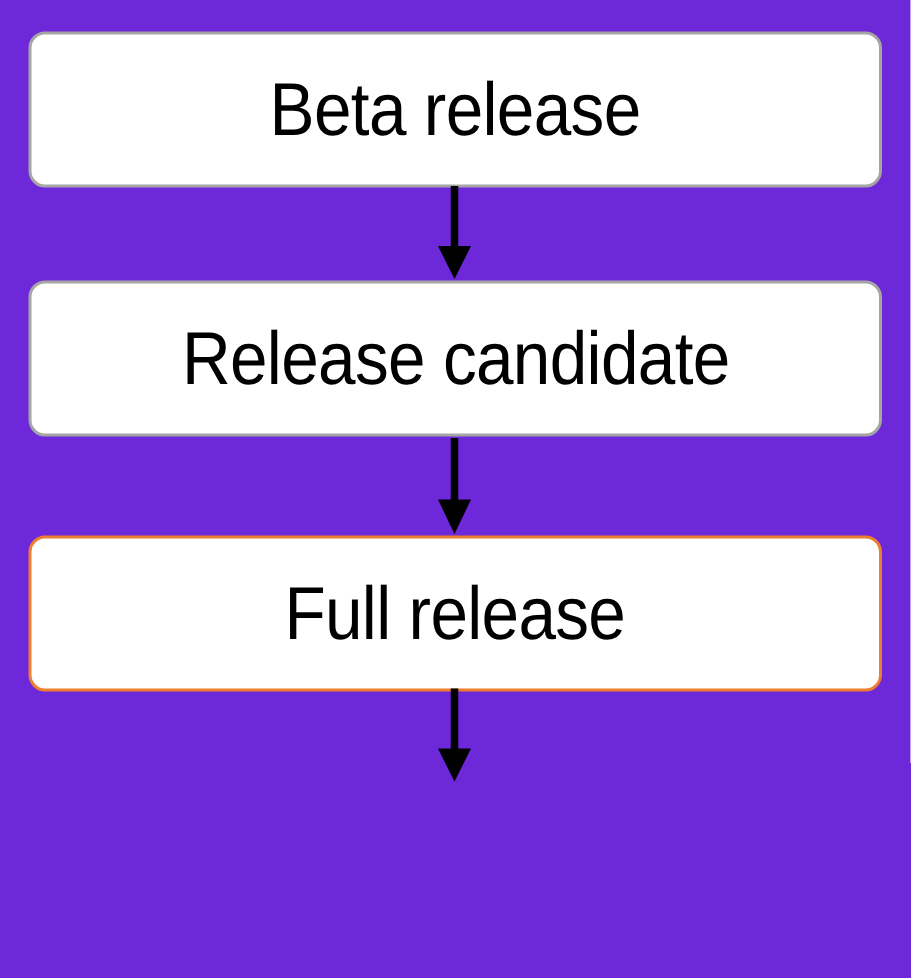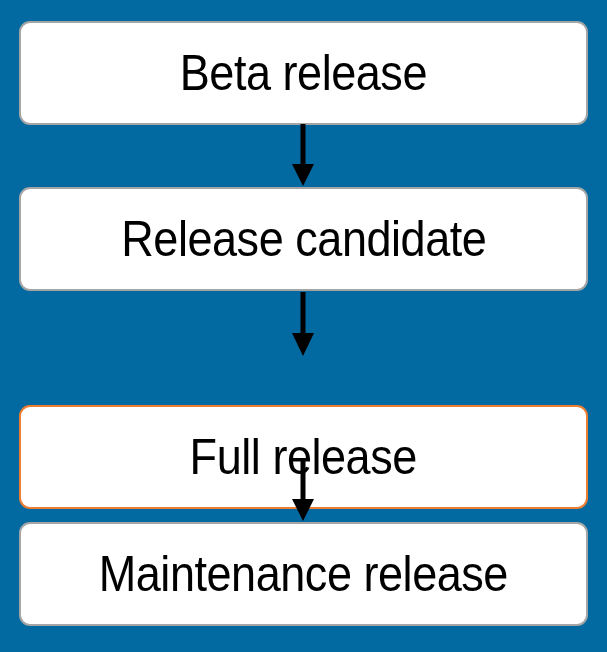--- a/index.html
+++ b/index.html
@@ -8,21 +8,21 @@
     padding: 0;
     background: #ffffff;
   }
   body {
     font-family: "Liberation Sans", "DejaVu Sans", sans-serif;
   }
   #canvas {
     position: relative;
     width: 607px;
     height: 652px;
-    background: #0369a1;
+    background: #6d28d9;
     overflow: hidden;
   }
   .node {
     position: absolute;
     left: 19px;
     width: 569px;
     height: 104px;
     box-sizing: border-box;
     background: #ffffff;
     border-radius: 11px;
@@ -42,21 +42,21 @@
     line-height: 1;
     font-weight: 400;
     color: #000000;
     letter-spacing: -0.5px;
     white-space: nowrap;
     transform: scaleX(0.90);
     transform-origin: center center;
   }
   .node-1 { top: 21px; }
   .node-2 { top: 187px; align-items: center; }
-  .node-3 { top: 357px; margin-top: 48px; }
+  .node-3 { top: 357px; }
   .node-4 { top: 522px; }
 
   .connector {
     position: absolute;
     left: 0;
     width: 607px;
     pointer-events: none;
   }
   .connector svg {
     display: block;
@@ -103,17 +103,14 @@
 
   <div class="connector conn-3">
     <svg width="607" height="64" viewBox="0 0 607 64" xmlns="http://www.w3.org/2000/svg" aria-hidden="true">
       <g>
         <rect x="300.5" y="0" width="5" height="42" fill="#000000"></rect>
         <polygon points="292,40 314,40 303,62" fill="#000000"></polygon>
       </g>
     </svg>
   </div>
 
-  <div class="node gray node-4">
-    <span class="node-label">Maintenance release</span>
-  </div>
 
 </div>
 
 </body></html>

